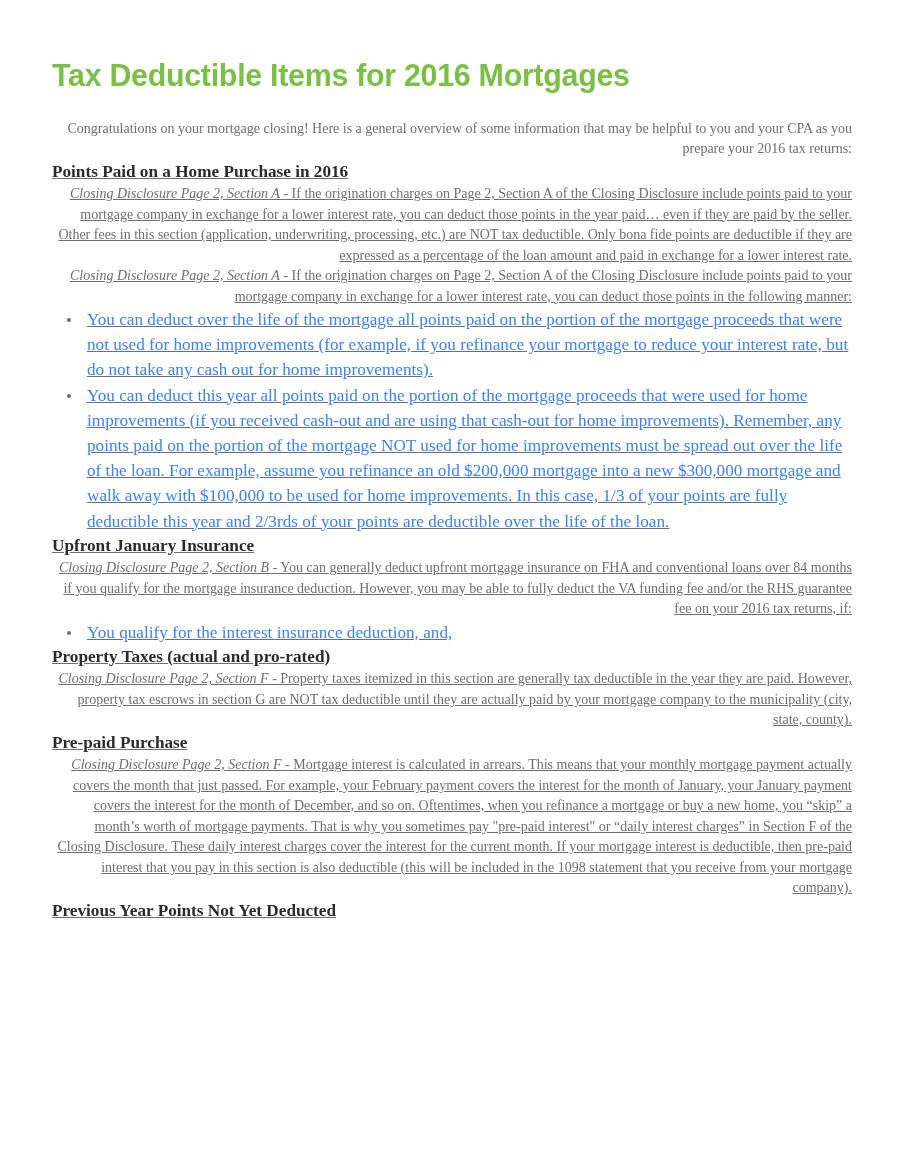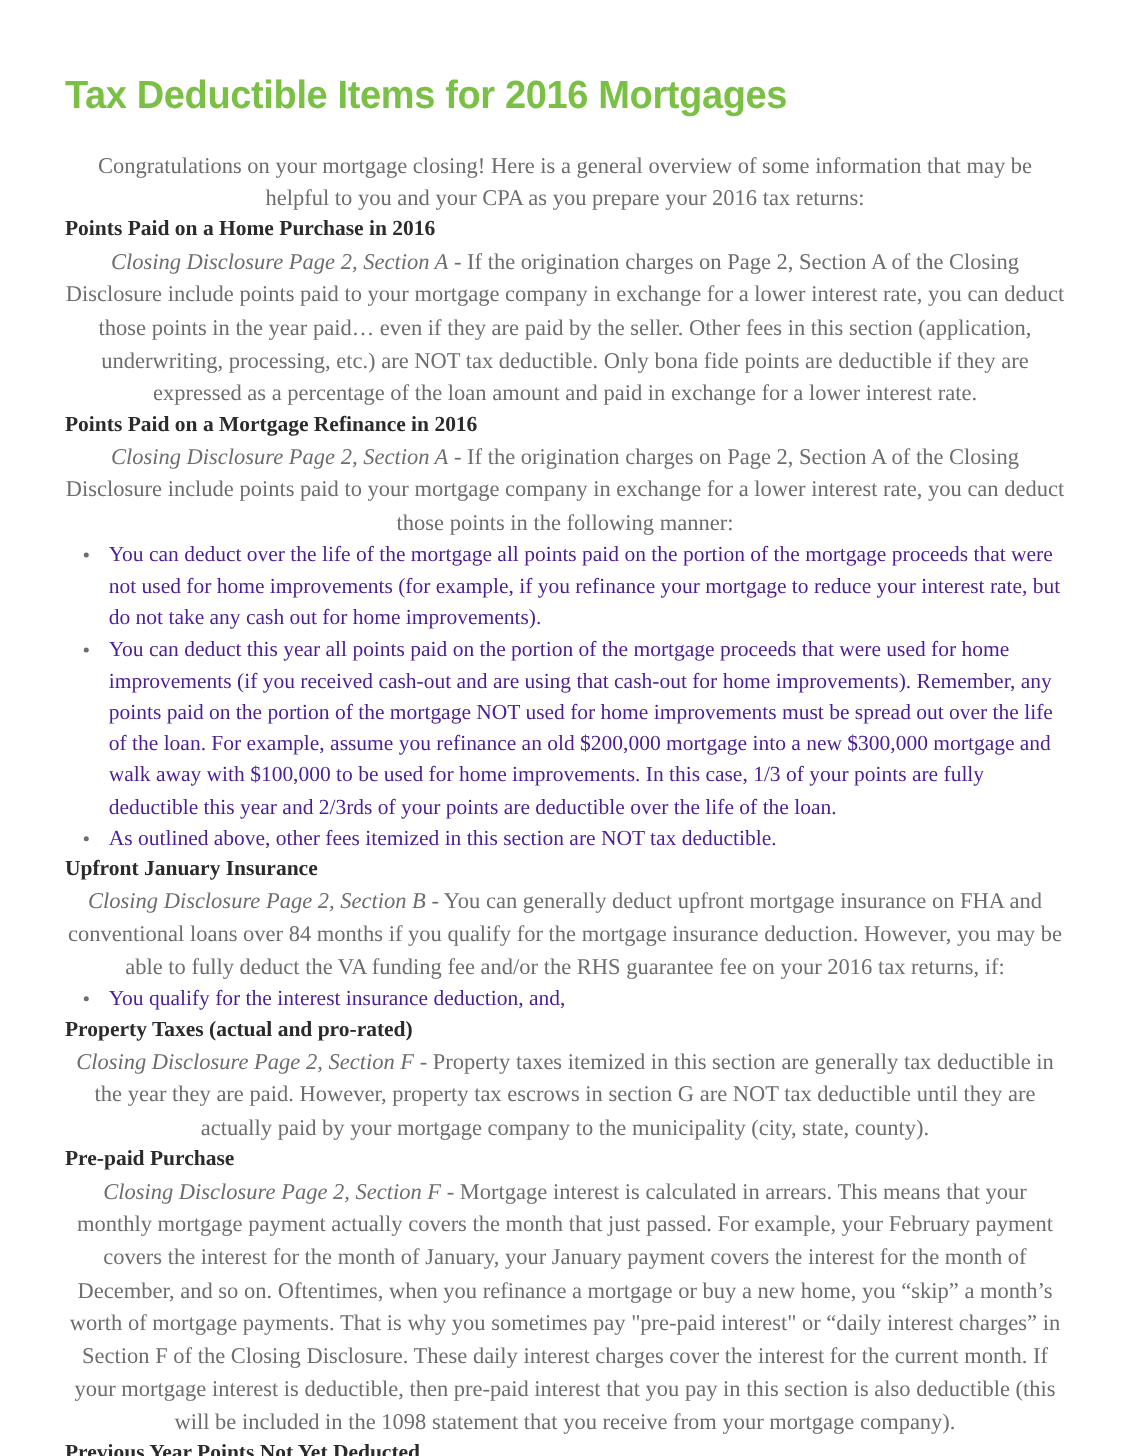--- a/index.html
+++ b/index.html
@@ -35,24 +35,24 @@
     letter-spacing: -0.3px;
     color: #79c044;
     margin: 0 0 26px 0;
     line-height: 1.1;
     white-space: nowrap;
     transform: scaleX(0.965);
     transform-origin: left center;
   }
   p.body-para {
     margin: 0;
-    font-size: 18px;
+    font-size: 14px;
     line-height: 1.465;
     color: #6d6d6d;
-    text-align: center;
+    text-align: right;
   }
   h2.section-head {
     margin: 0;
     font-size: 17.2px;
     font-weight: bold;
     line-height: 1.42;
     color: #2b2b2b;
   }
   .lead {
     font-style: italic;
@@ -63,56 +63,54 @@
     list-style: none;
     margin: 0;
     padding: 0;
   }
   ul.bullets > li {
     position: relative;
     padding-left: 22px;
     margin-left: 13px;
     font-size: 17.2px;
     line-height: 1.465;
-    color: #4c1d95;
+    color: #3b82f6;
   }
   ul.bullets > li::before {
     content: "";
     position: absolute;
     left: 2px;
     top: 11px;
     width: 4px;
     height: 4px;
     border-radius: 50%;
     background: #6d6d6d;
   }
-  .blk { margin-top: 0; }
+  .blk { margin-top: 0; text-decoration: underline; }
 </style>
 </head>
 <body>
 
 <div class="page">
   <div class="content">
 
     <h1 class="doc-title">Tax Deductible Items for 2016 Mortgages</h1>
 
     <p class="body-para">Congratulations on your mortgage closing!  Here is a general overview of some information that may be helpful to you and your CPA as you prepare your 2016 tax returns:</p>
 
     <div class="blk">
       <h2 class="section-head">Points Paid on a Home Purchase in 2016</h2>
       <p class="body-para"><span class="lead">Closing Disclosure Page 2, Section A</span><span> - If the origination charges on Page 2, Section A of the Closing Disclosure include points paid to your mortgage company in exchange for a lower interest rate, you can deduct those points in the year paid… even if they are paid by the seller.  Other fees in this section (application, underwriting, processing, etc.) are NOT tax deductible.  Only bona fide points are deductible if they are expressed as a percentage of the loan amount and paid in exchange for a lower interest rate.</span></p>
     </div>
 
     <div class="blk">
-      <h2 class="section-head">Points Paid on a Mortgage Refinance in 2016</h2>
       <p class="body-para"><span class="lead">Closing Disclosure Page 2, Section A</span><span> - If the origination charges on Page 2, Section A of the Closing Disclosure include points paid to your mortgage company in exchange for a lower interest rate, you can deduct those points in the following manner:</span></p>
       <ul class="bullets">
         <li>You can deduct over the life of the mortgage all points paid on the portion of the mortgage proceeds that were not used for home improvements (for example, if you refinance your mortgage to reduce your interest rate, but do not take any cash out for home improvements).</li>
         <li>You can deduct this year all points paid on the portion of the mortgage proceeds that were used for home improvements (if you received cash-out and are using that cash-out for home improvements). Remember, any points paid on the portion of the mortgage NOT used for home improvements must be spread out over the life of the loan. For example, assume you refinance an old $200,000 mortgage into a new $300,000 mortgage and walk away with $100,000 to be used for home improvements. In this case, 1/3 of your points are fully deductible this year and 2/3rds of your points are deductible over the life of the loan.</li>
-        <li>As outlined above, other fees itemized in this section are NOT tax deductible.</li>
       </ul>
     </div>
 
     <div class="blk">
       <h2 class="section-head">Upfront January Insurance</h2>
       <p class="body-para"><span class="lead">Closing Disclosure Page 2, Section B</span><span> - You can generally deduct upfront mortgage insurance on FHA and conventional loans over 84 months if you qualify for the mortgage insurance deduction. However, you may be able to fully deduct the VA funding fee and/or the RHS guarantee fee on your 2016 tax returns, if:</span></p>
       <ul class="bullets">
         <li>You qualify for the interest insurance deduction, and,</li>
       </ul>
     </div>

